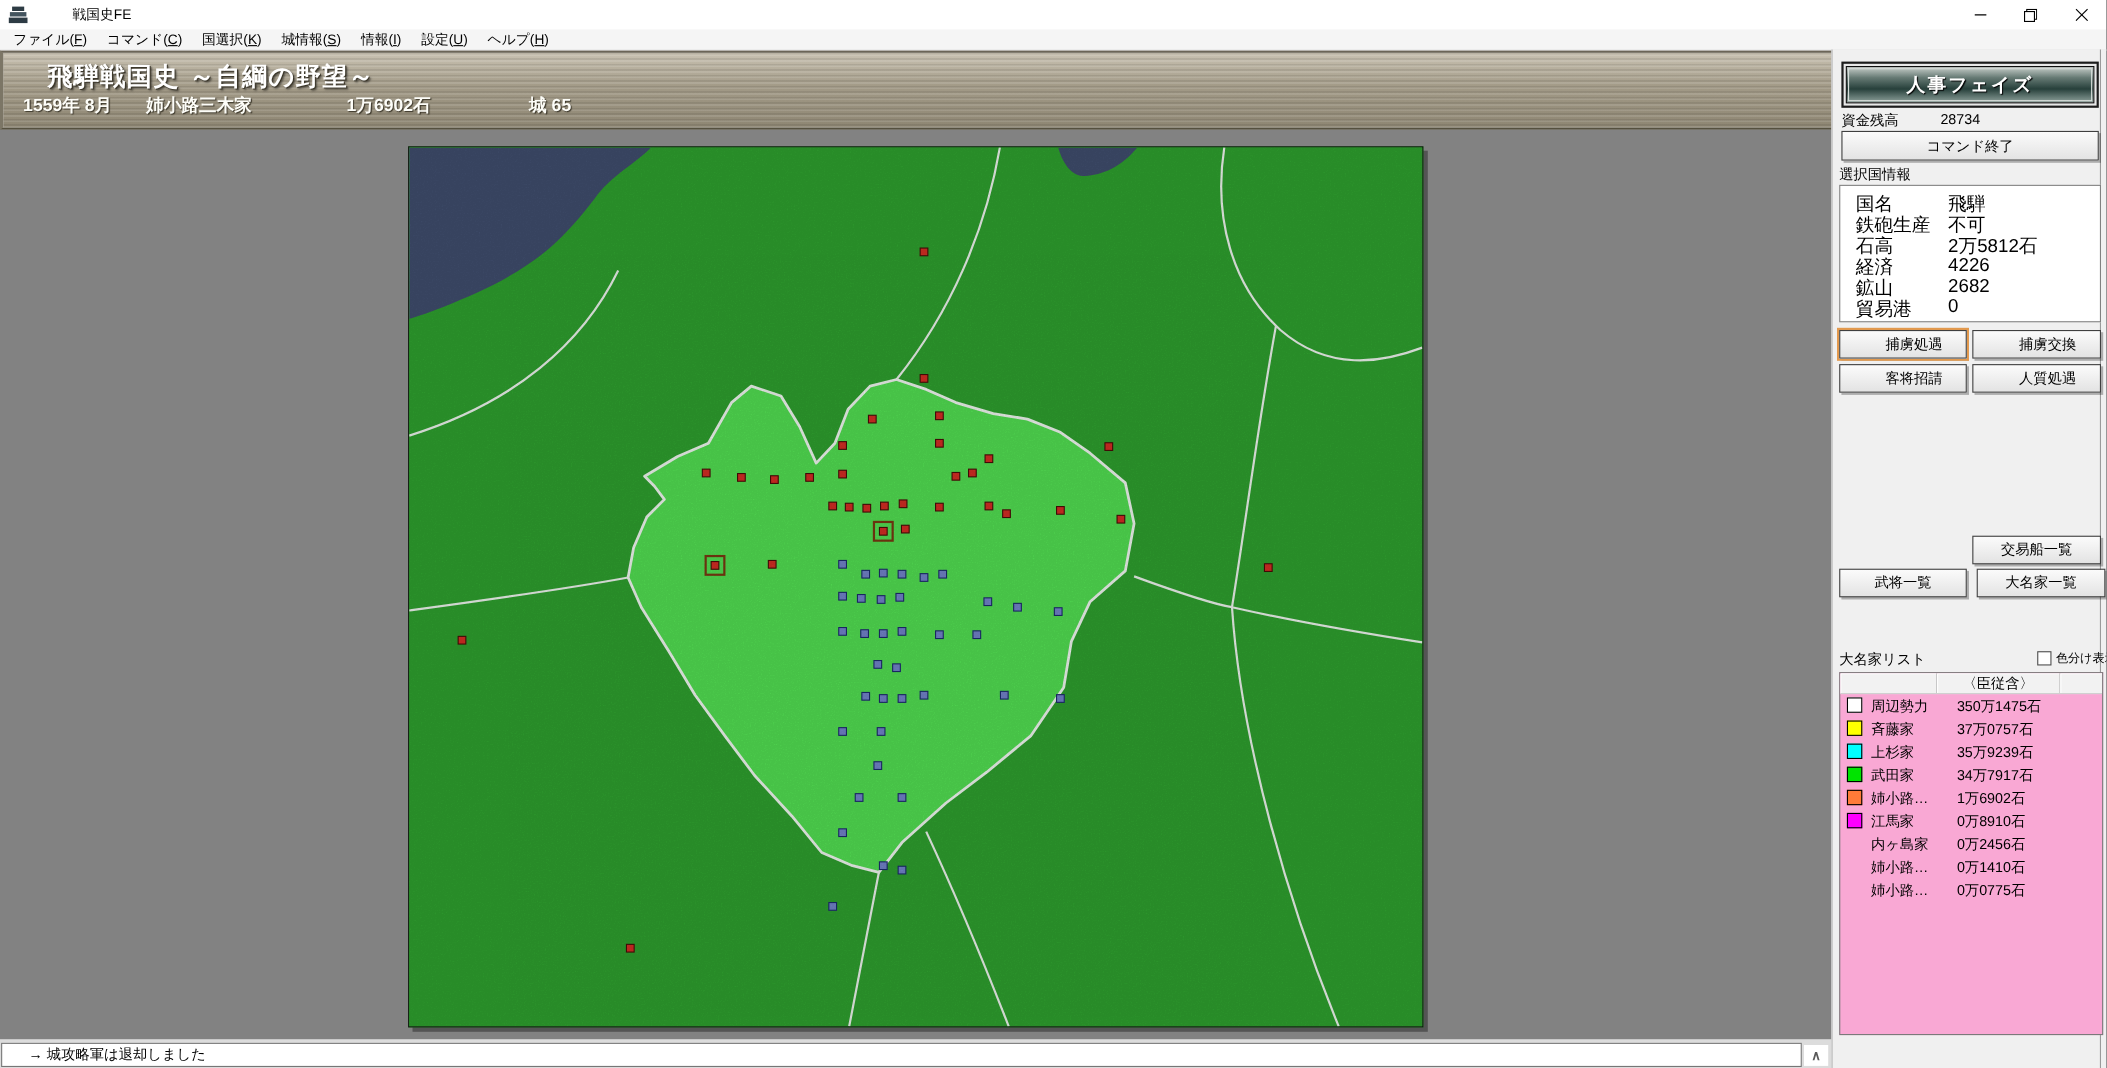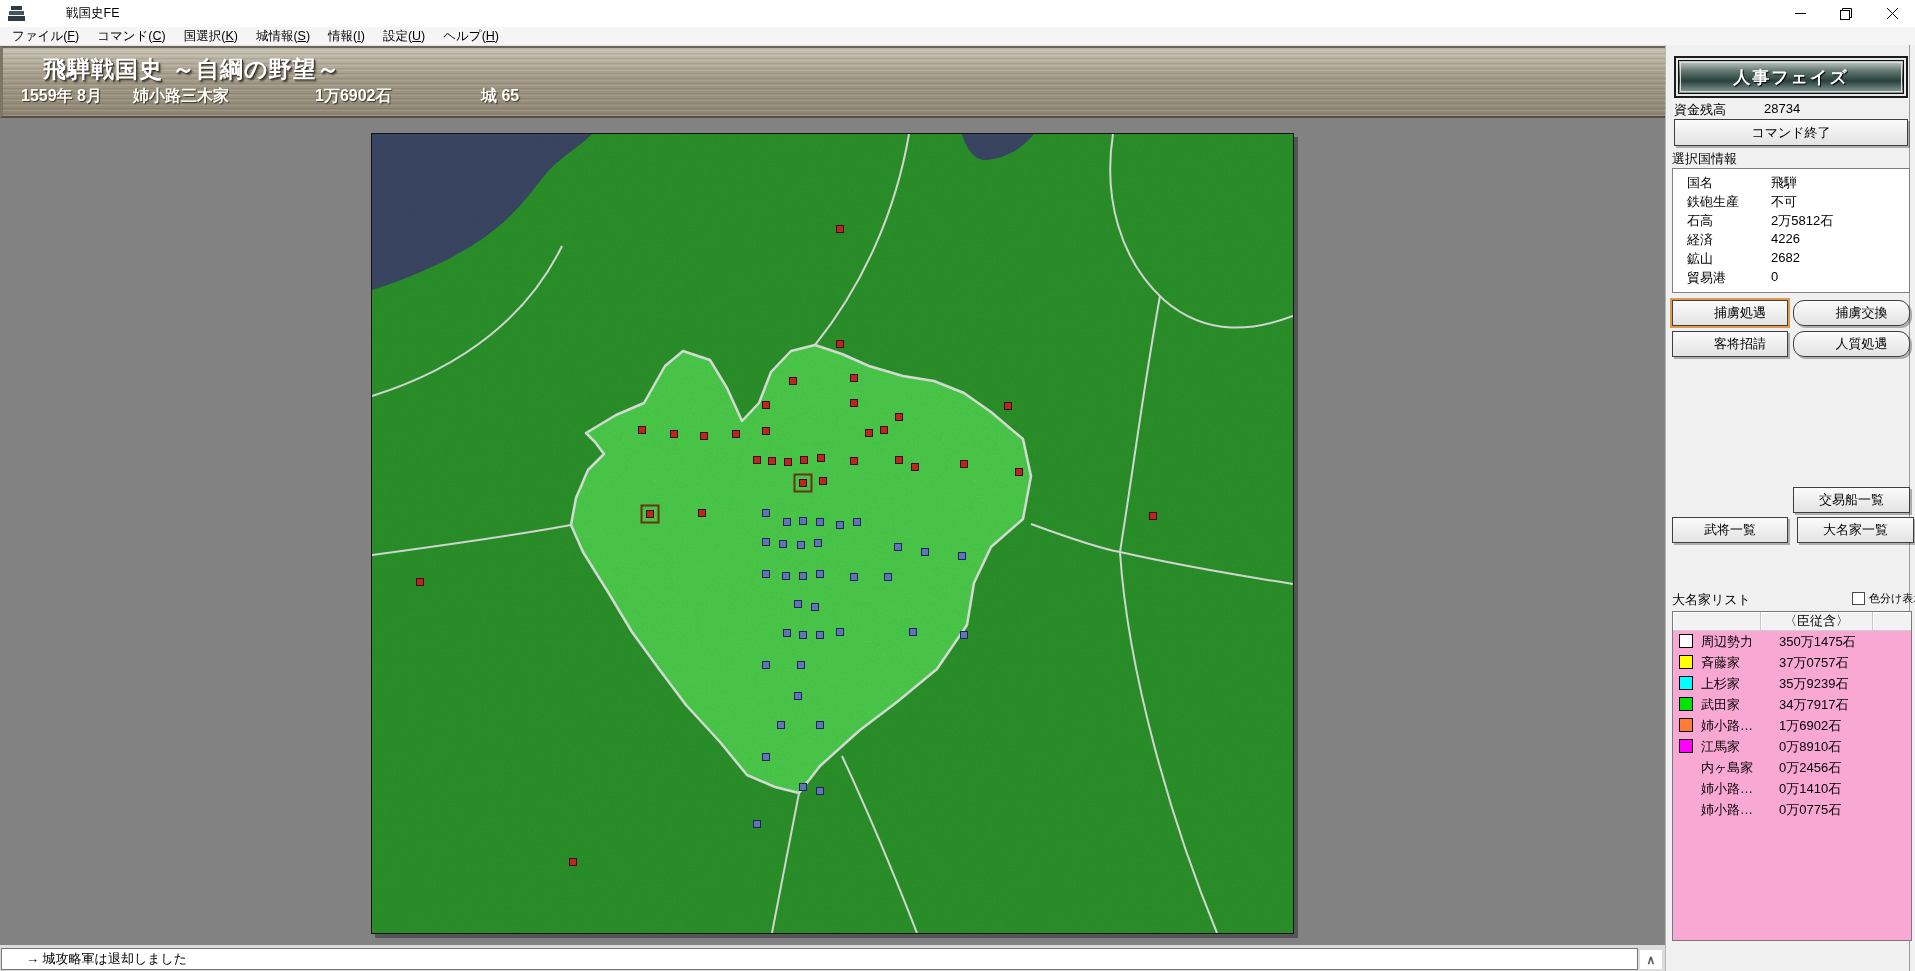--- a/index.html
+++ b/index.html
@@ -80,27 +80,27 @@
     box-shadow:2px 2px 0 rgba(0,0,0,.28); font-size:13px; color:#000;
     display:flex; align-items:center; justify-content:center;
     font-family:"Liberation Sans", sans-serif; }
   .btn-cmd-end { position:absolute; left:8px; top:74px; width:234px; height:27px; }
 
   .section-label { position:absolute; font-size:13px; color:#000; }
   .lbl-country { left:6px; top:105px; }
 
   .info-box { position:absolute; left:6px; top:123px; width:238px; height:125px;
     background:#ffffff; border:1px solid #808080; padding:5px 0 0 14px; }
-  .info-row { display:flex; height:19px; font-size:13px; color:#000; }
+  .info-row { display:flex; height:19px; font-size:17px; color:#000; }
   .info-label { width:84px; }
   .info-value { }
 
   .grid-btn { position:absolute; width:116px; height:26px;padding-left:20px; }
   .g-r1 { top:255px; } .g-r2 { top:286px; }
-  .g-c1 { left:6px; }  .g-c2 { left:127px; width:117px;border-radius:11px; }
+  .g-c1 { left:6px; }  .g-c2 { left:127px; width:117px; }
   .btn-focused { box-shadow:0 0 0 2px #e2994e, 2px 2px 0 rgba(0,0,0,.28); }
 
   .btn-trade   { position:absolute; left:127px; top:442px; width:117px; height:26px; }
   .btn-generals{ position:absolute; left:6px;  top:472px; width:116px; height:26px; }
   .btn-daimyo  { position:absolute; left:131px; top:472px; width:117px; height:26px; }
 
   .lbl-dlist { left:6px; top:546px; }
   .color-toggle { position:absolute; left:186px; top:546px; display:flex; align-items:center; }
   .checkbox { width:13px; height:13px; background:#fff; border:1px solid #4a4a4a; }
   .color-toggle-label { font-size:11px; margin-left:4px; white-space:nowrap; }

